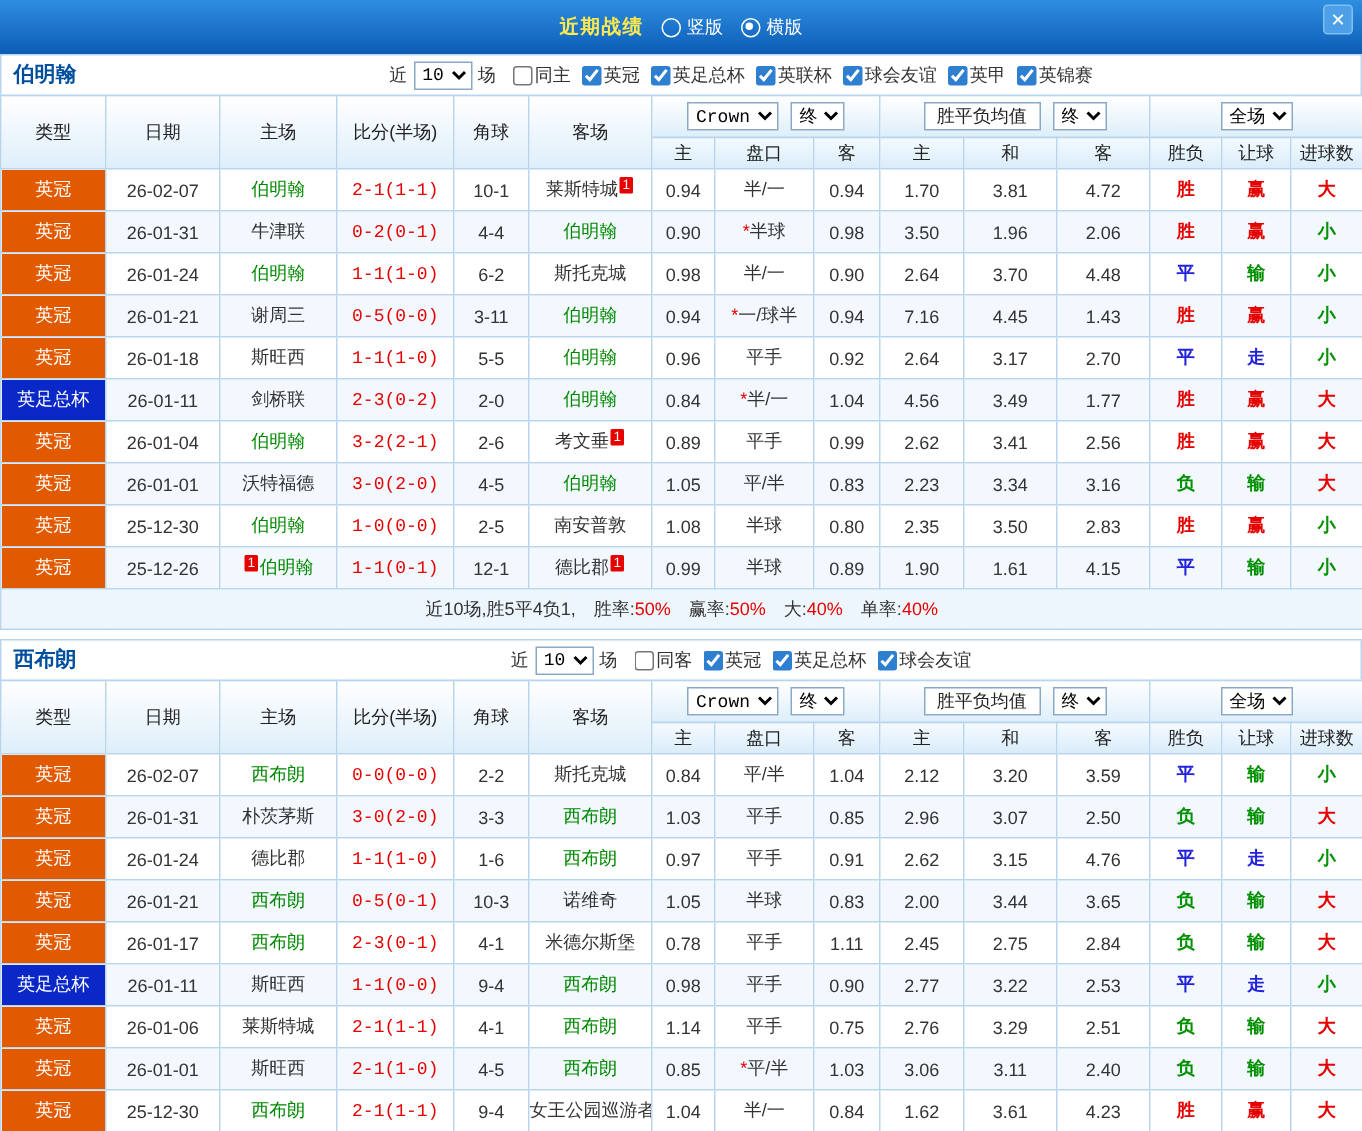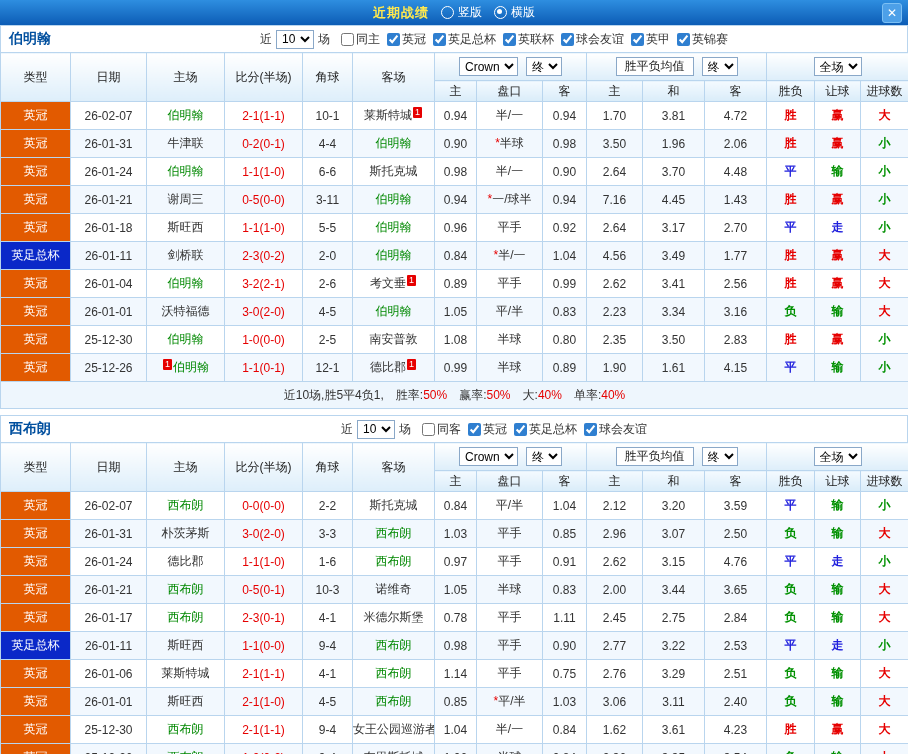--- a/index.html
+++ b/index.html
@@ -1,53 +1,53 @@
 <!DOCTYPE html>
 <html><head>
 <meta charset="utf-8">
 <style>
   html,body{margin:0;padding:0}
   body{width:908px;height:754px;overflow:hidden;background:#fff;color:#333;
        font-family:"Liberation Sans","DejaVu Sans",sans-serif;font-size:12px;}
 
   
-  .topbar{height:25px;background:linear-gradient(180deg,#2e8ee0,#0c5cb5);
+  .topbar{height:36px;background:linear-gradient(180deg,#2e8ee0,#0c5cb5);
           display:flex;align-items:center;justify-content:center;position:relative;}
   .topbar-title{color:#ffe94e;font-weight:bold;font-size:13px;letter-spacing:1px;}
   .view-option{display:inline-flex;align-items:center;color:#fff;margin-left:12px;gap:4px;cursor:pointer;}
   .radio-dot{width:11px;height:11px;border:1px solid #fff;border-radius:50%;display:inline-block;position:relative;}
   .radio-dot.selected::after{content:"";position:absolute;left:2px;top:2px;width:5px;height:5px;border-radius:50%;background:#fff;}
   .close-btn{position:absolute;right:6px;top:3px;width:20px;height:20px;line-height:17px;text-align:center;
              background:#4da0e8;border:1px solid #7cc0f4;color:#fff;font-size:12px;border-radius:3px;cursor:pointer;padding:0;}
 
   
   .section + .section{margin-top:6px;}
   .section-header{height:26px;display:flex;align-items:center;padding:0 8px;
                   border:1px solid #b9d5ee;border-bottom:none;background:#fff;}
   .team-name{color:#004f9e;font-weight:bold;font-size:14px;min-width:80px;text-align:left;}
   .filters{flex:1;display:flex;align-items:center;justify-content:center;gap:4px;}
   .filter-checks{display:inline-flex;align-items:center;}
   .filter-check{display:inline-flex;align-items:center;margin-left:7px;gap:2px;cursor:pointer;}
   .filter-check input{width:13px;height:13px;margin:0;accent-color:#2f7fd0;}
-  select.mini{height:19px;font-size:12px;font-family:Liberation Sans, sans-serif;border:1px solid #8aa8c8;background:#fff;padding:0 1px;}
+  select.mini{height:19px;font-size:12px;font-family:Liberation Mono, monospace;border:1px solid #8aa8c8;background:#fff;padding:0 1px;}
 
   
   table{width:908px;border-collapse:collapse;table-layout:fixed;}
   th,td{border:1px solid #b9d5ee;text-align:center;white-space:nowrap;overflow:hidden;padding:0;}
   thead th{font-weight:normal;color:#222;background:linear-gradient(180deg,#ffffff,#ddeefa);}
   thead tr.group-row th{height:27px;}
   thead tr.sub-row th{height:20px;background:linear-gradient(180deg,#f4faff,#d9ecf9);}
   .group-inner{display:flex;align-items:center;justify-content:center;gap:8px;}
   .hdr-box{display:inline-block;border:1px solid #8aa8c8;background:#fff;height:19px;line-height:17px;
            padding:0 8px;box-sizing:border-box;}
   tbody td{height:27px;}
   tbody tr:nth-child(even) td{background:#f2f8fe;}
   td.c-league{color:#fff;}
   .team-focus{color:#008800;}
-  td.c-score{color:#e60000;}
+  td.c-score{color:#e60000;font-family:Liberation Mono, monospace;}
   .red-badge{display:inline-block;background:#e60000;color:#fff;font-size:9px;line-height:11px;
              padding:0 2px;margin:0 1px;border-radius:1px;position:relative;top:-4px;}
   .star{color:#e60000;}
   tfoot td{height:26px;background:#eef6fd;color:#333;}
   .sum-label{margin-left:12px;}
   .sum-value{color:#e60000;}
 </style>
 </head>
 <body>
 
@@ -200,21 +200,21 @@
     <td class="c-res" style="color: rgb(230, 0, 0); font-weight: bold;">胜</td>
     <td class="c-res" style="color: rgb(230, 0, 0); font-weight: bold;">赢</td>
     <td class="c-res" style="color: rgb(0, 144, 0); font-weight: bold;">小</td>
   </tr>
 
   <tr>
     <td class="c-league" style="background: rgb(226, 90, 0);">英冠</td>
     <td class="c-date">26-01-24</td>
     <td class="c-home"><span class="team-focus">伯明翰</span></td>
     <td class="c-score">1-1(1-0)</td>
-    <td class="c-corner">6-6</td>
+    <td class="c-corner">6-2</td>
     <td class="c-away"><span>斯托克城</span></td>
     <td>0.98</td>
     <td>半/一</td>
     <td>0.90</td>
     <td>2.64</td>
     <td>3.70</td>
     <td>4.48</td>
     <td class="c-res" style="color: rgb(34, 34, 221); font-weight: bold;">平</td>
     <td class="c-res" style="color: rgb(0, 144, 0); font-weight: bold;">输</td>
     <td class="c-res" style="color: rgb(0, 144, 0); font-weight: bold;">小</td>

